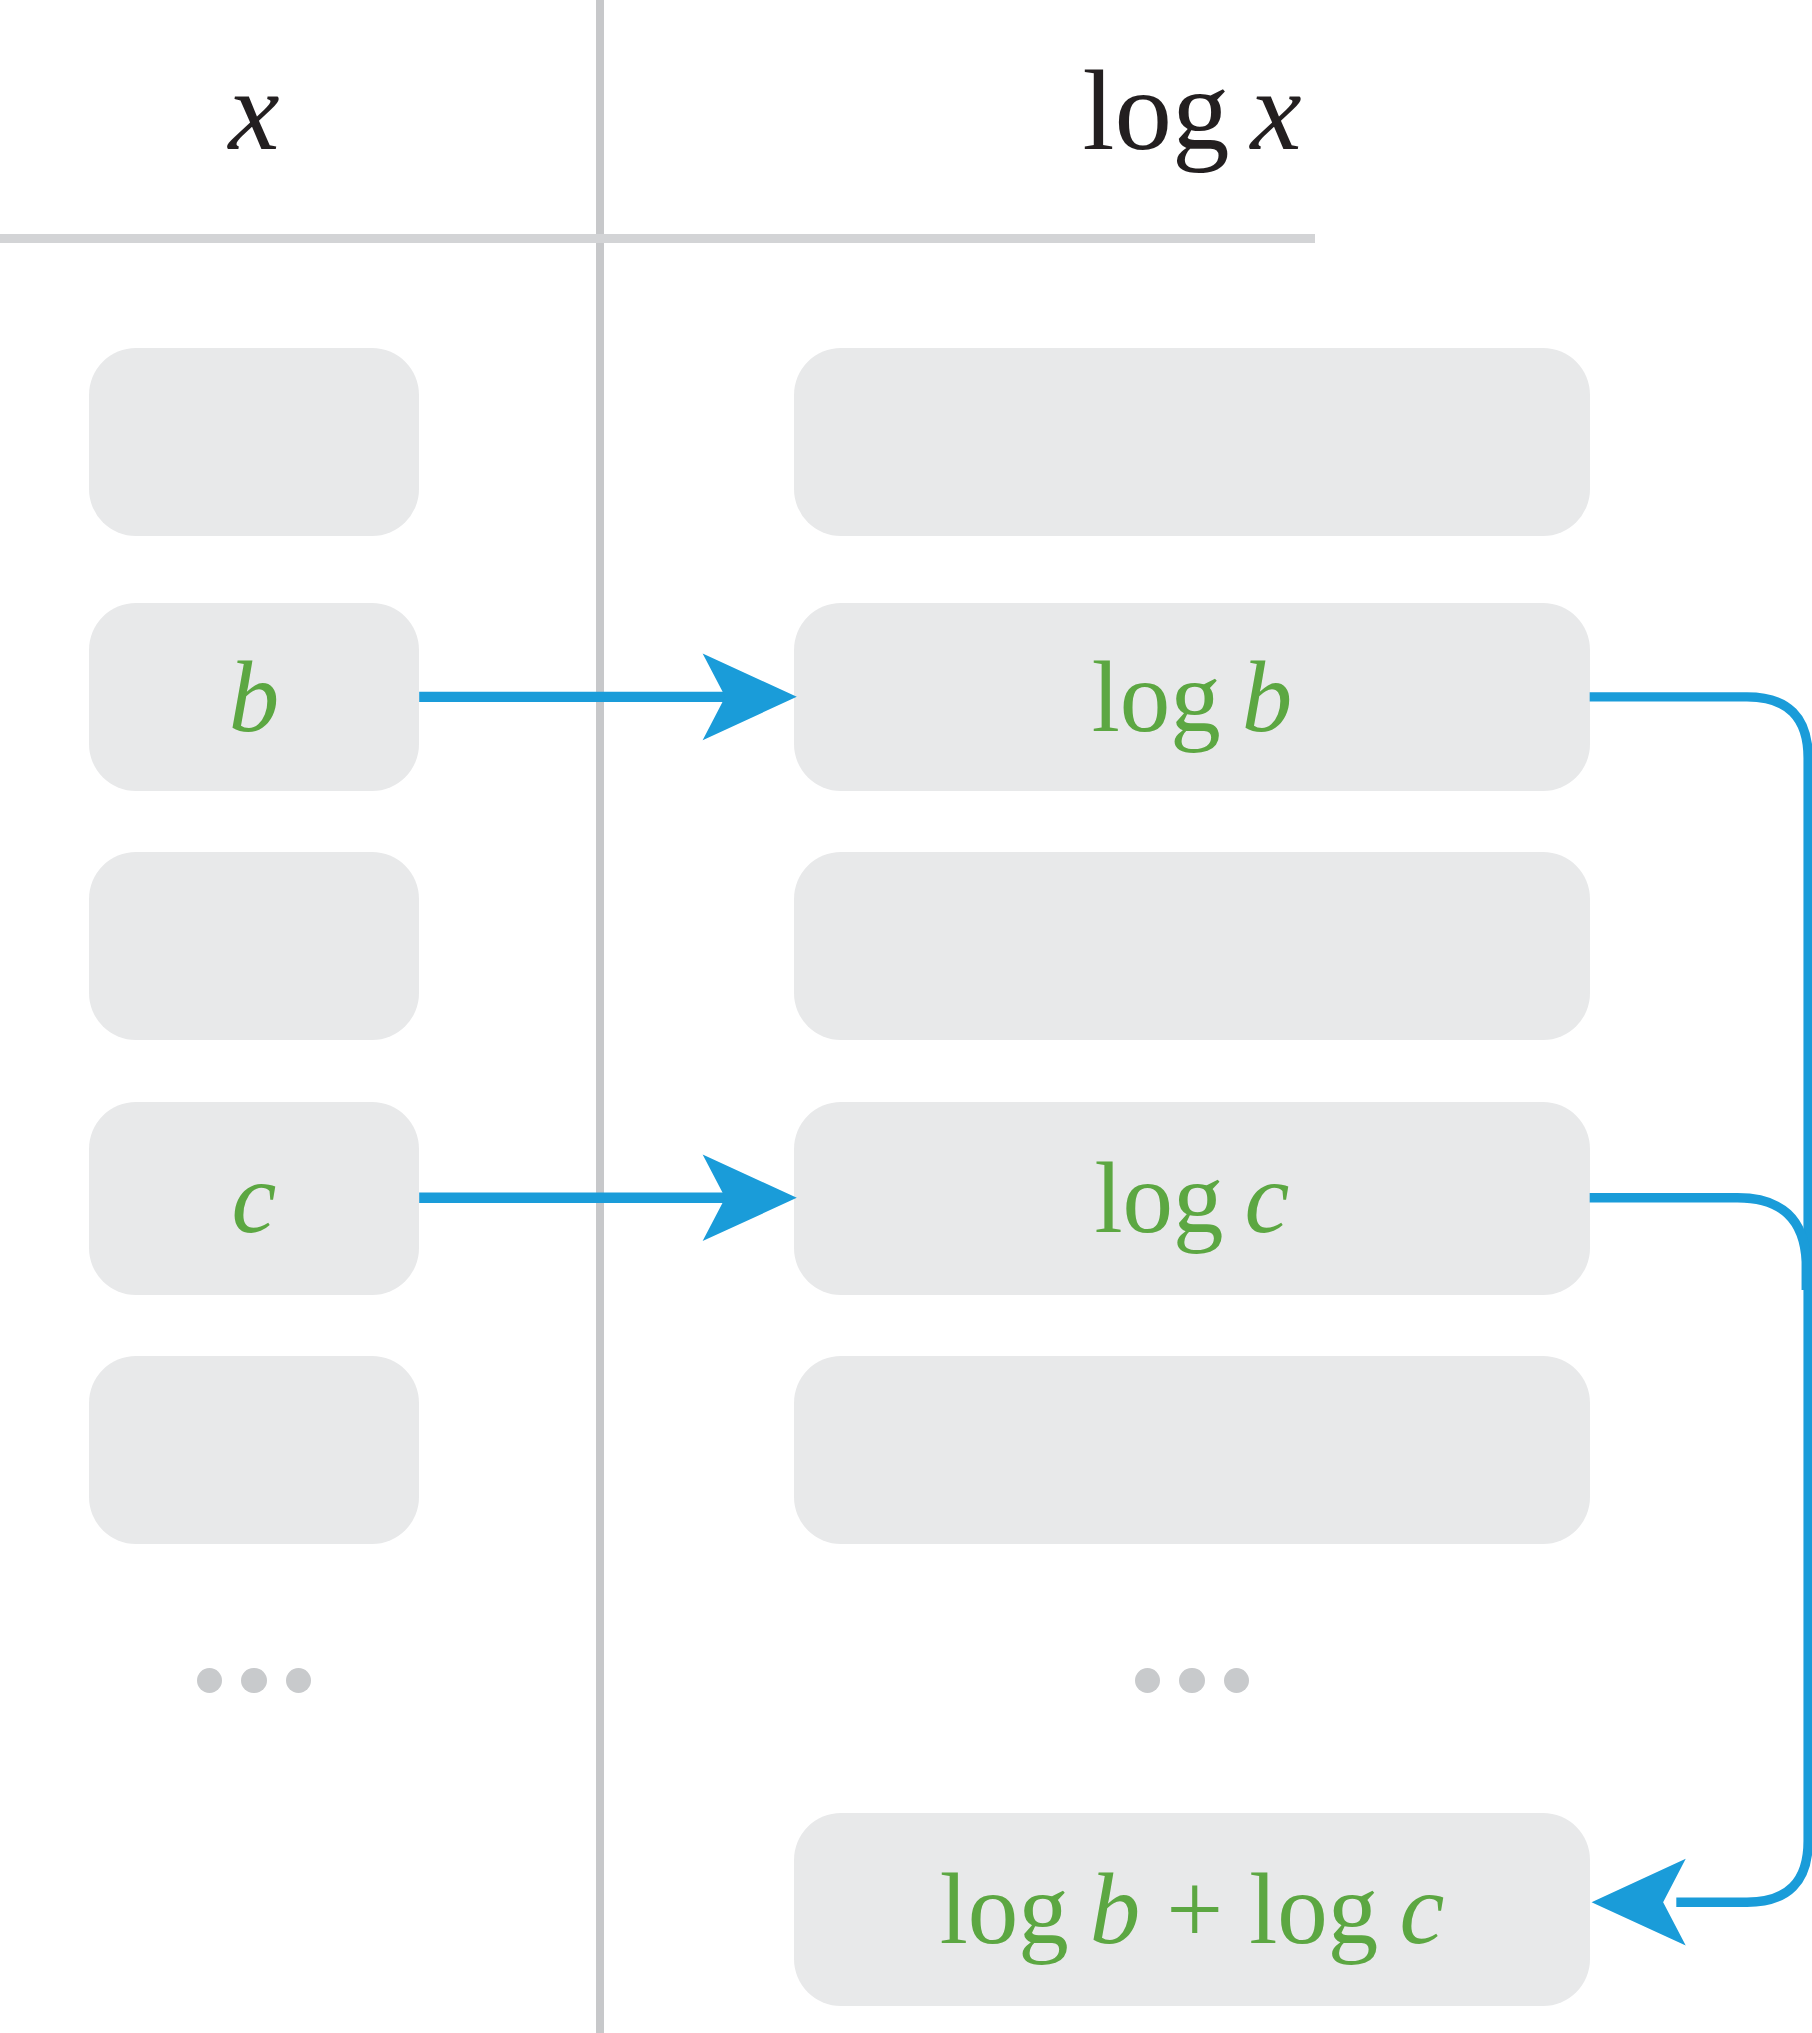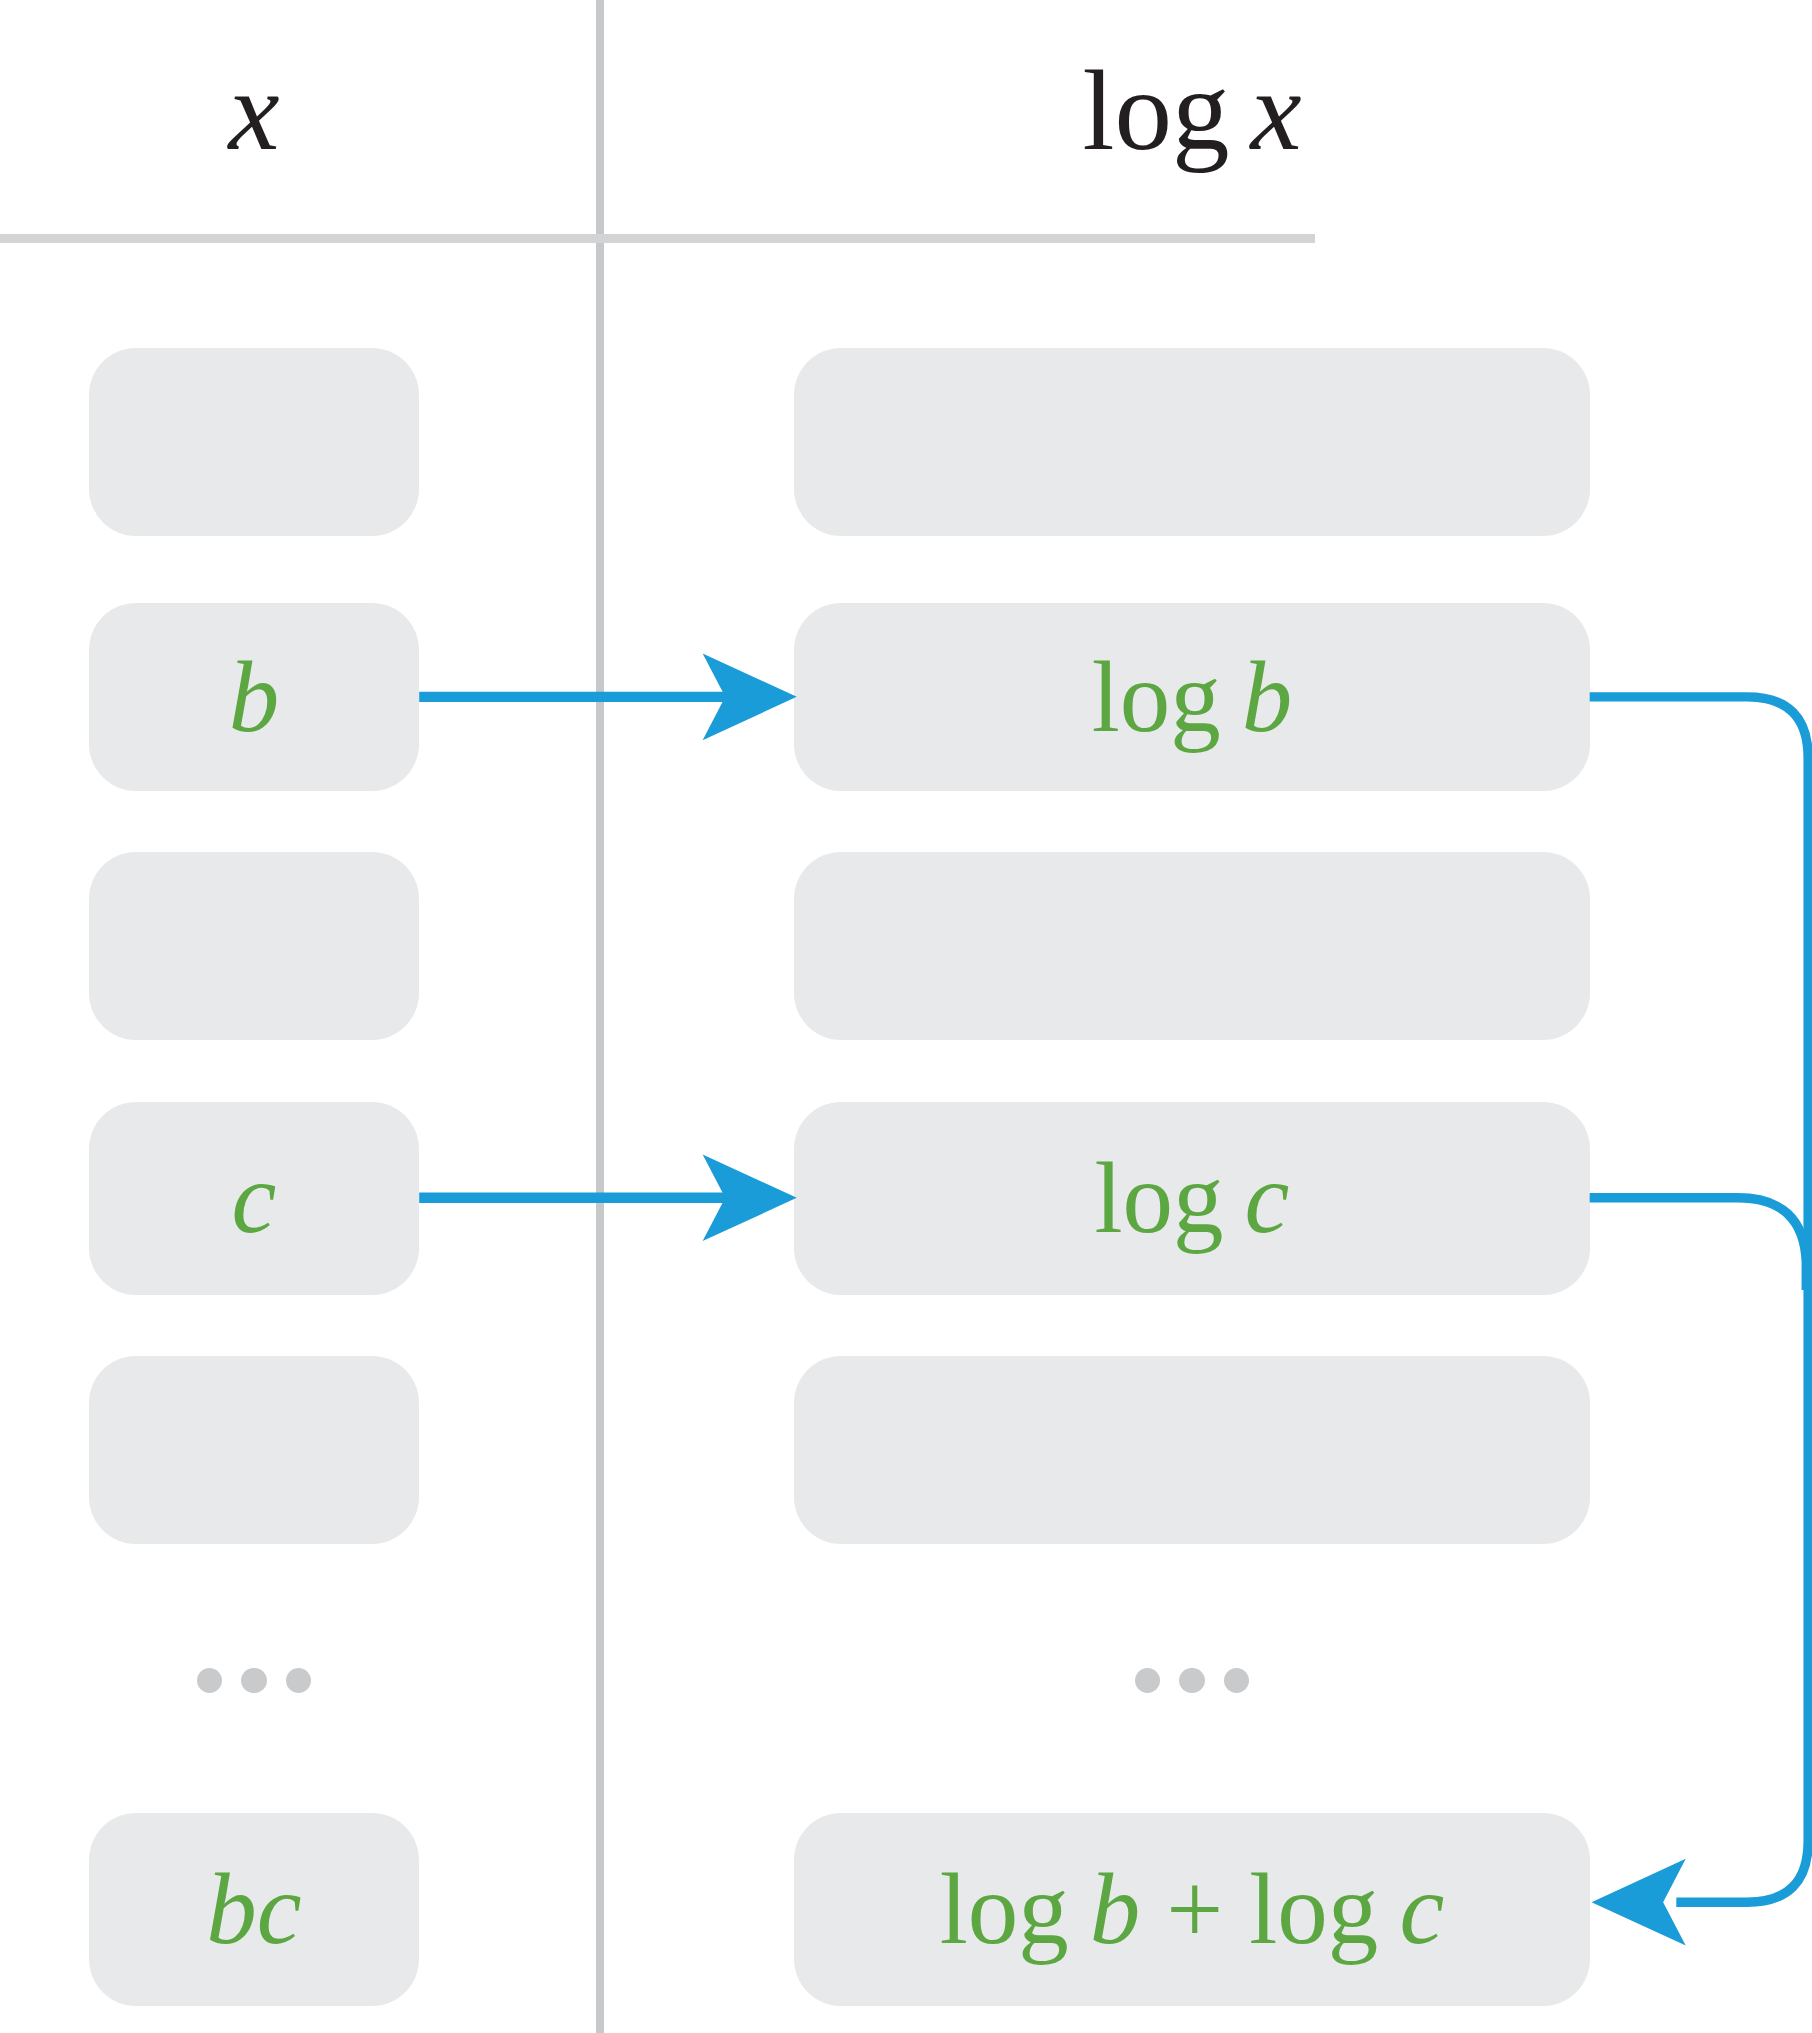--- a/index.html
+++ b/index.html
@@ -60,23 +60,20 @@
   <div class="box bL" style="top:852px"></div>
   <div class="box bL tall" style="top:1102px">
     <span class="var">c</span>
   </div>
   <div class="box bL" style="top:1356px"></div>
   <div class="dots dots-l">
     <span class="dot"></span>
     <span class="dot"></span>
     <span class="dot"></span>
   </div>
-  <div class="box bL tall" style="top:1813px">
-    <span class="var">bc</span>
-  </div>
 
   <div class="box bR" style="top:348px"></div>
   <div class="box bR" style="top:603px">
     <span class="fn">log</span>
       <span class="var sp">b</span>
   </div>
   <div class="box bR" style="top:852px"></div>
   <div class="box bR tall" style="top:1102px">
     <span class="fn">log</span>
       <span class="var sp">c</span>

